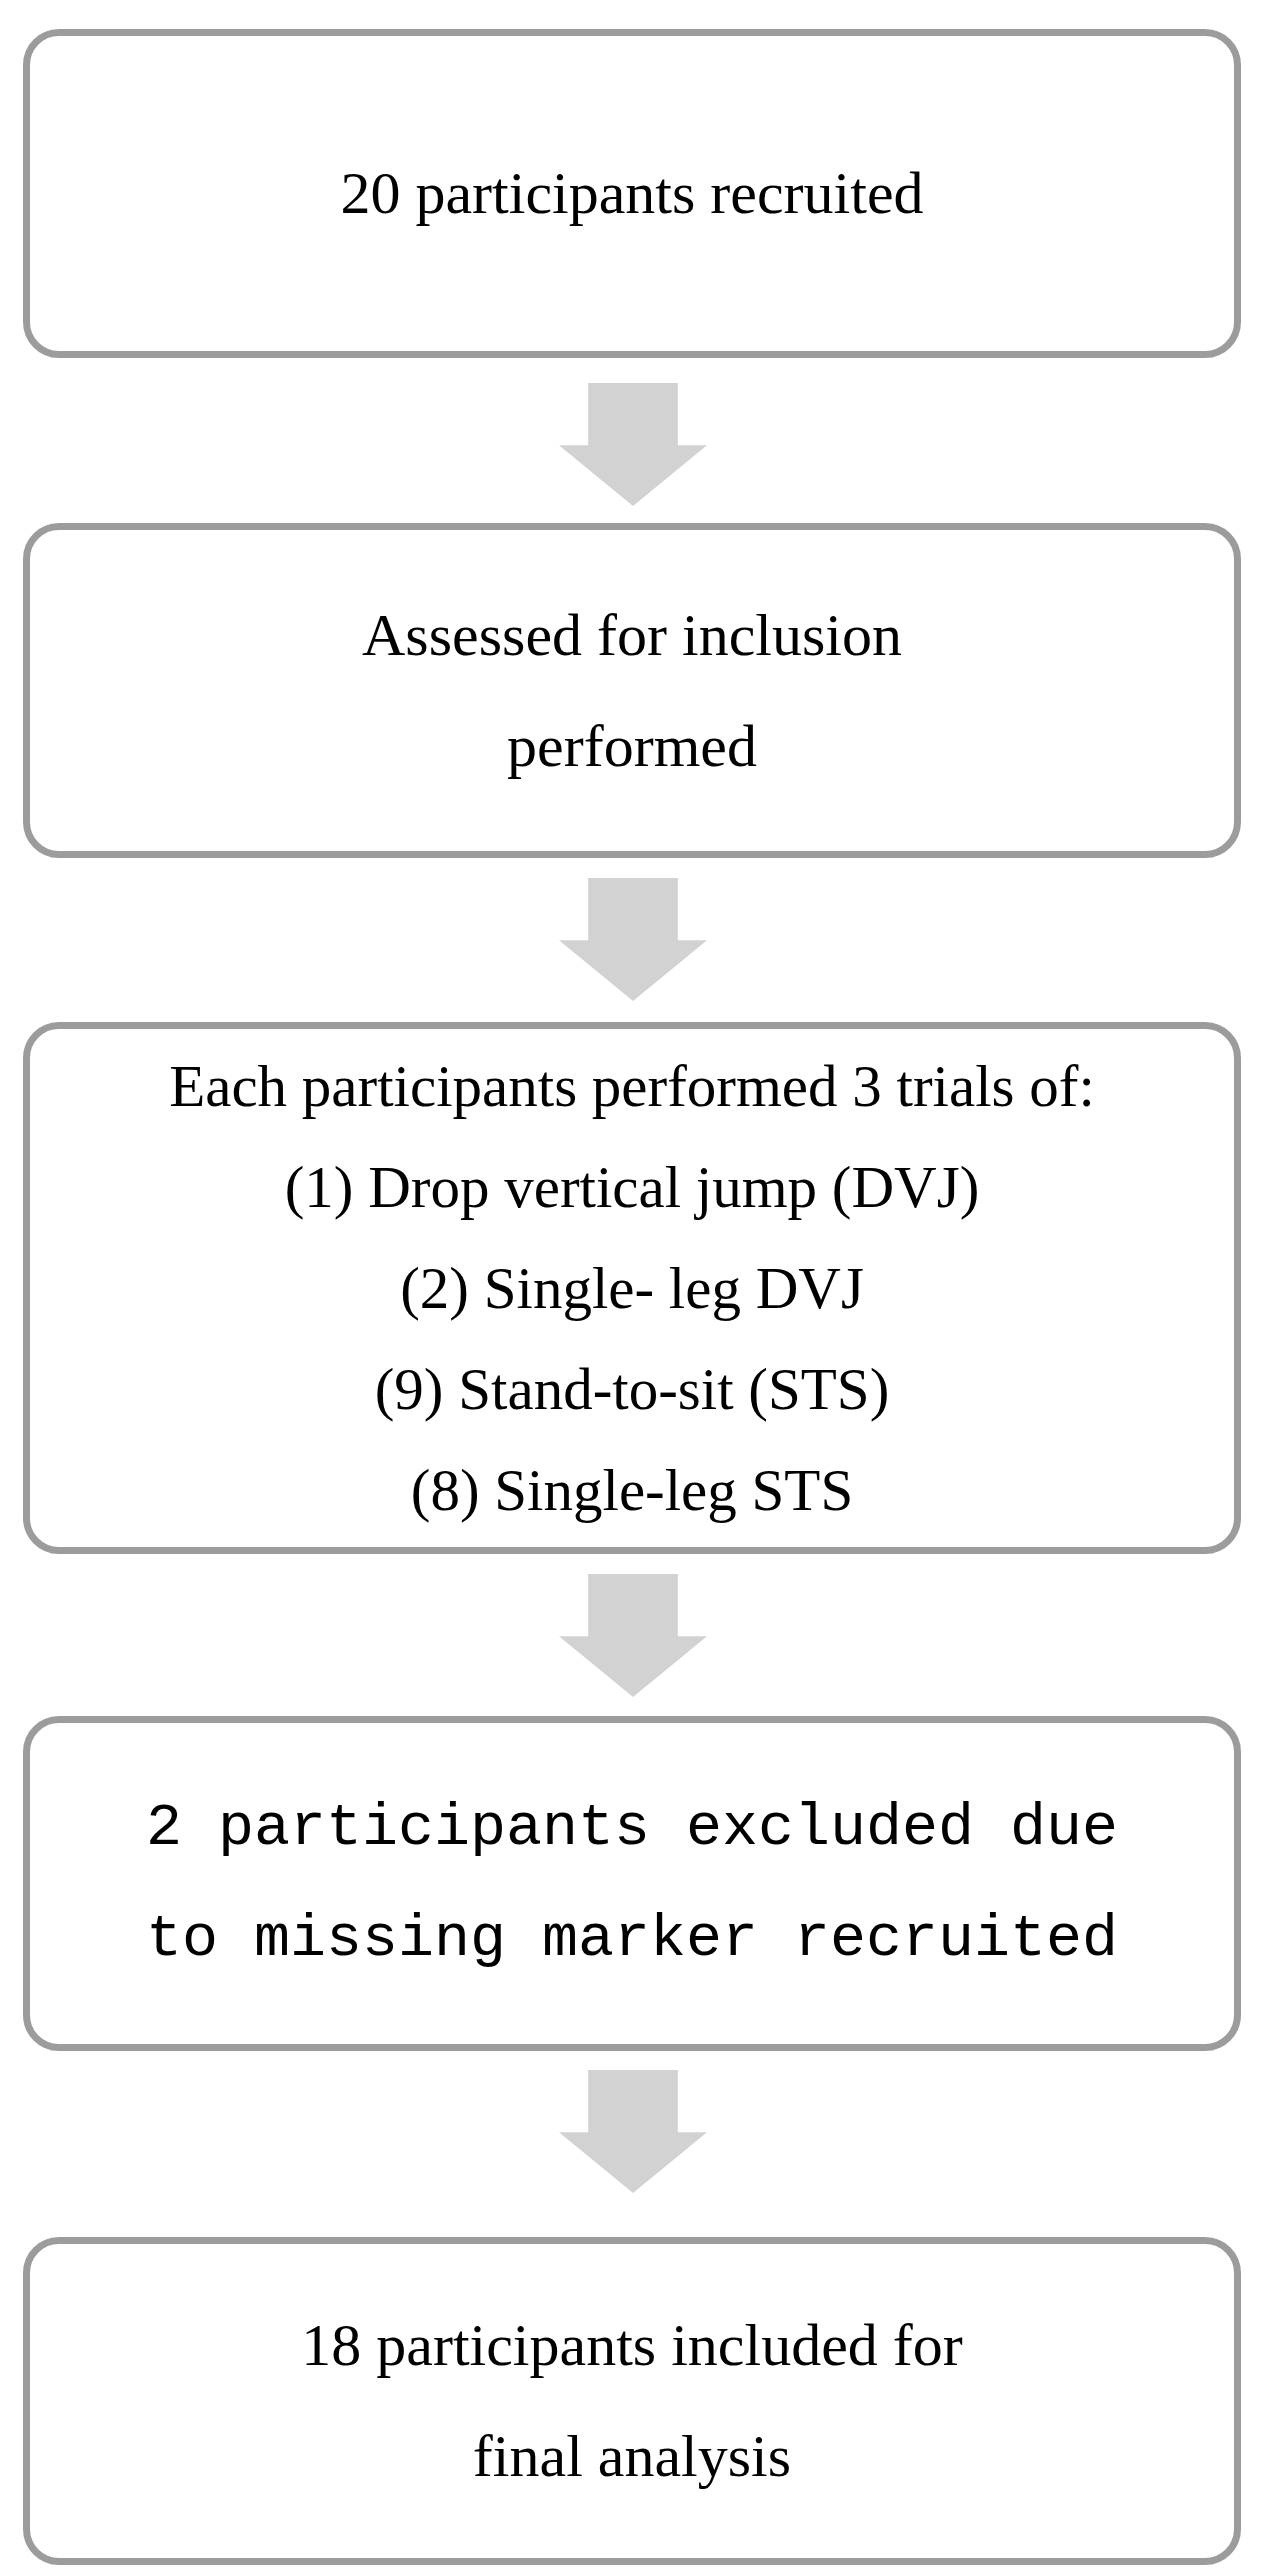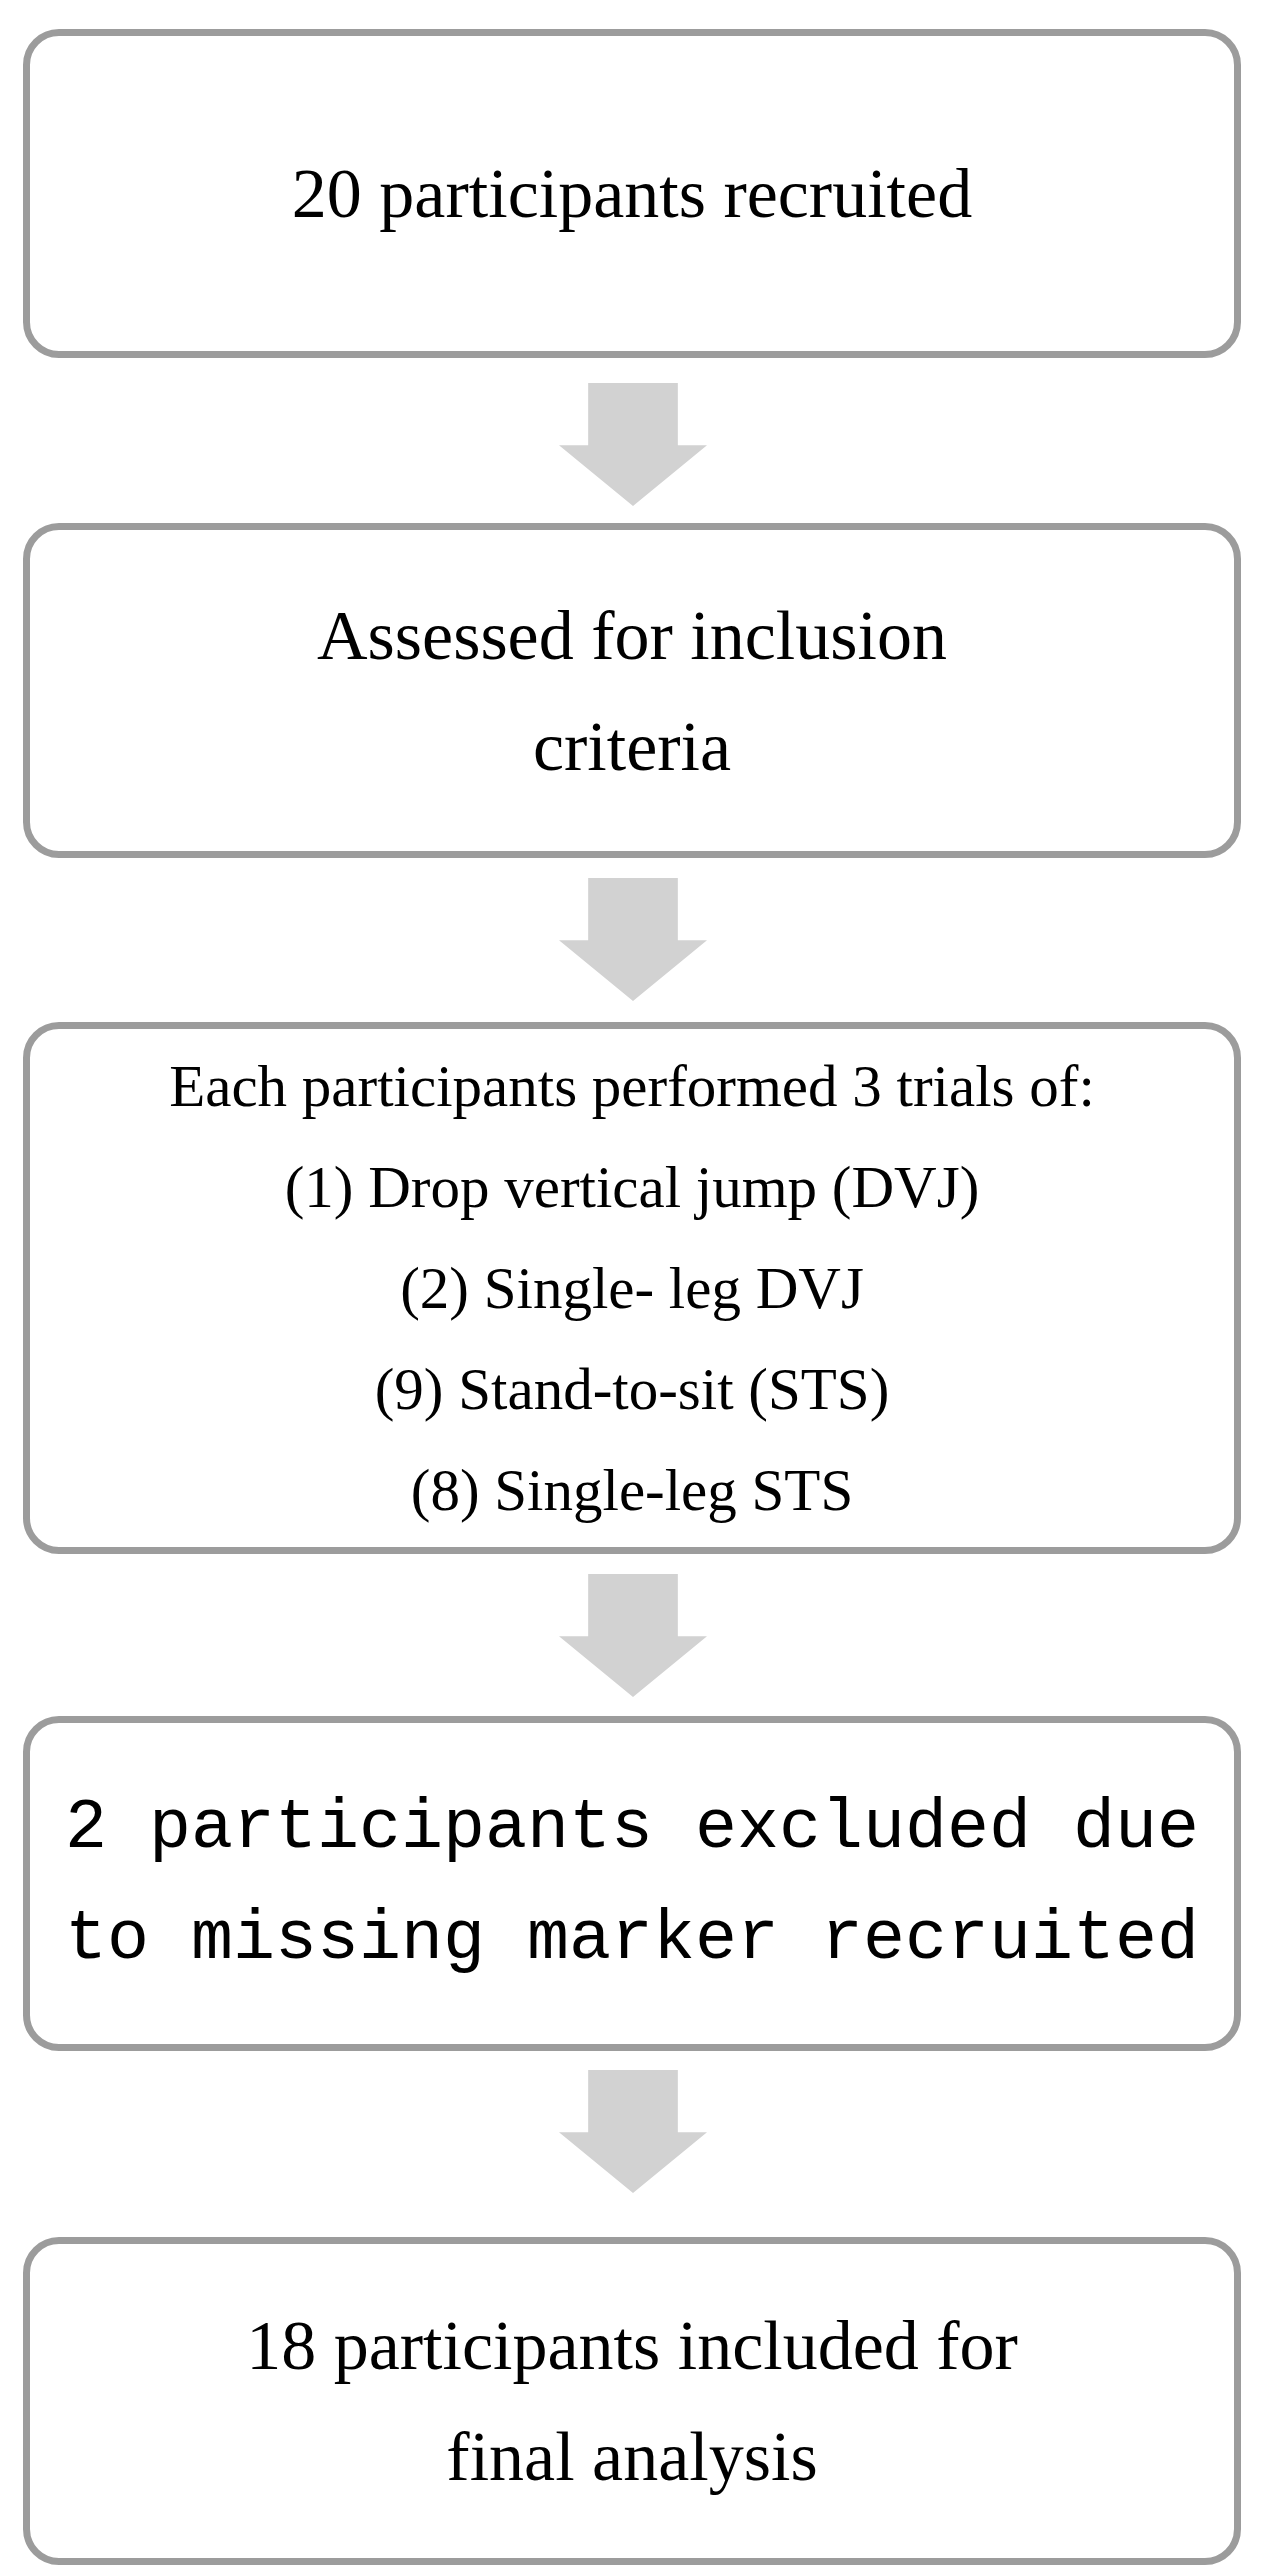--- a/index.html
+++ b/index.html
@@ -28,21 +28,21 @@
     flex-direction: column;
     align-items: center;
     justify-content: center;
     text-align: center;
   }
   .box .line {
     display: block;
     white-space: nowrap;
   }
   .box-big {
-    font-size: 70px;
+    font-size: 60px;
     line-height: 111px;
   }
   .box-small {
     font-size: 59px;
     line-height: 101px;
     text-align: center;
   }
   #box-recruited { top: 29px;   height: 329px; }
   #box-assessed  { top: 523px;  height: 335px; }
   #box-trials    { top: 1022px; height: 532px; }
@@ -73,21 +73,21 @@
 <div class="canvas">
 
   <section class="box box-big" id="box-recruited">
     <span class="line">20 participants recruited</span>
   </section>
 
   <div class="arrow" id="arrow-1"></div>
 
   <section class="box box-big" id="box-assessed">
     <span class="line">Assessed for inclusion</span>
-    <span class="line">criteria</span>
+    <span class="line">performed</span>
   </section>
 
   <div class="arrow" id="arrow-2"></div>
 
   <section class="box box-small" id="box-trials">
     <span class="line">Each participants performed 3 trials of:</span>
     <span class="line">(1) Drop vertical jump (DVJ)</span>
     <span class="line">(2) Single- leg DVJ</span>
     <span class="line">(9) Stand-to-sit (STS)</span>
     <span class="line">(8) Single-leg STS</span>

